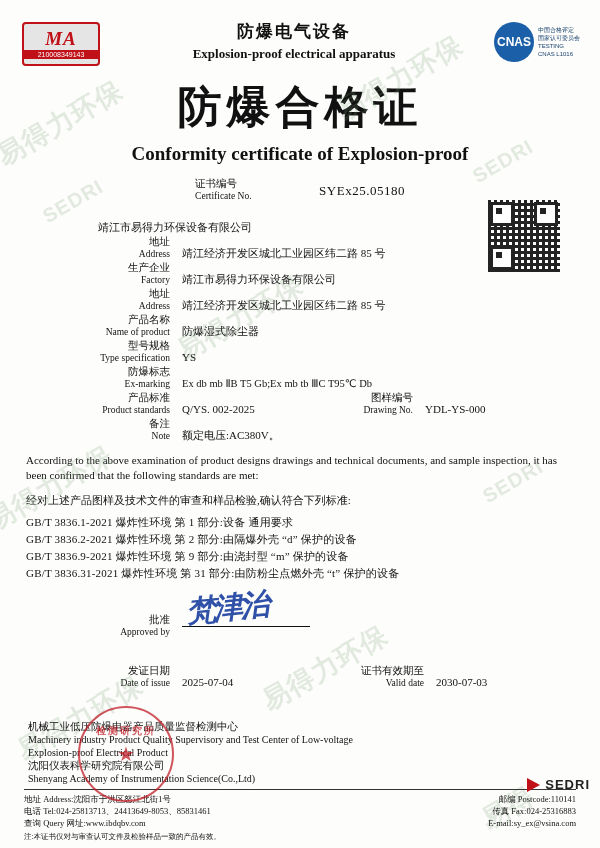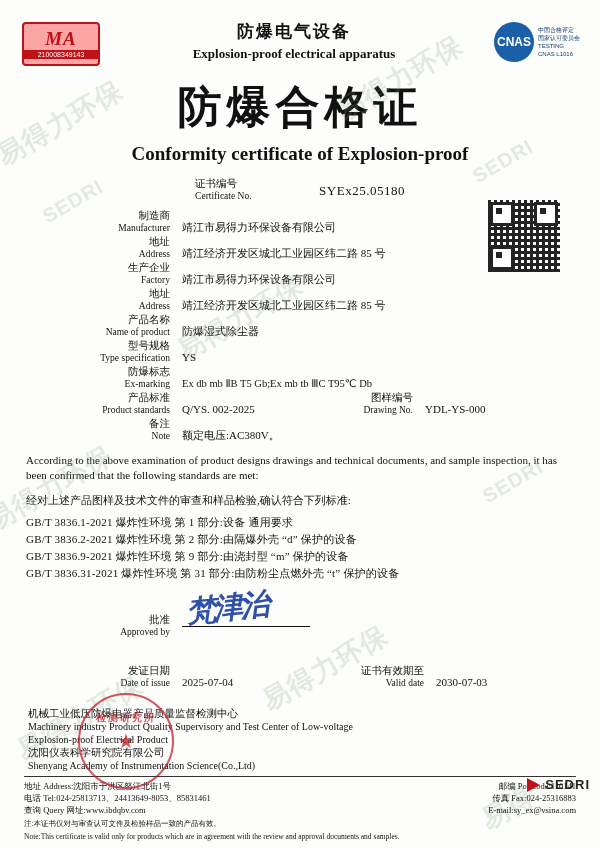--- a/index.html
+++ b/index.html
@@ -24,21 +24,21 @@
     pointer-events:none;
     user-select:none;
   }
   .wm.big{font-size:27px;letter-spacing:1px;}
   .wm.sm{font-size:20px;letter-spacing:1px;}
 
   
   .header{position:relative;height:74px;}
   .mahead{
     position:absolute;left:22px;top:22px;width:74px;height:40px;
-    border:2px solid #c01018;border-radius:4px;background:#fca5a5;
+    border:2px solid #c01018;border-radius:4px;background:#e5e5e5;
     display:flex;flex-direction:column;align-items:center;justify-content:center;
     overflow:hidden;
   }
   .mahead .ma{
     font-family:"Liberation Serif", serif;font-weight:bold;font-style:italic;
     color:#c01018;font-size:19px;line-height:19px;letter-spacing:1px;
   }
   .mahead .macode{
     background:#c01018;color:#fff;font-size:7px;line-height:9px;
     width:100%;text-align:center;font-family:"Liberation Sans", sans-serif;
@@ -227,24 +227,20 @@
         <i></i>
       </div>
     <div class="c bl">
         <i></i>
       </div>
   </div>
 
   <div class="fields">
 
     <div class="row">
-      <div class="lab">
-        <div class="l1">制造商</div>
-        <div class="l2">Manufacturer</div>
-      </div>
       <div class="val">靖江市易得力环保设备有限公司</div>
     </div>
 
     <div class="row">
       <div class="lab">
         <div class="l1">地址</div>
         <div class="l2">Address</div>
       </div>
       <div class="val">靖江经济开发区城北工业园区纬二路 85 号</div>
     </div>
@@ -373,17 +369,16 @@
       </div>
       <div class="cline">
         <span>电话 Tel:024-25813713、24413649-8053、85831461</span>
         <span>传真 Fax:024-25316883</span>
       </div>
       <div class="cline">
         <span>查询 Query 网址:www.ibdqbv.com</span>
         <span>E-mail:sy_ex@vsina.com</span>
       </div>
       <div class="note">注:本证书仅对与审查认可文件及检验样品一致的产品有效。</div>
-      <div class="note">Note:This certificate is valid only for products which are in agreement with the review and approval documents and samples.</div>
     </div>
   </div>
 
 </div>
 
 </body></html>

